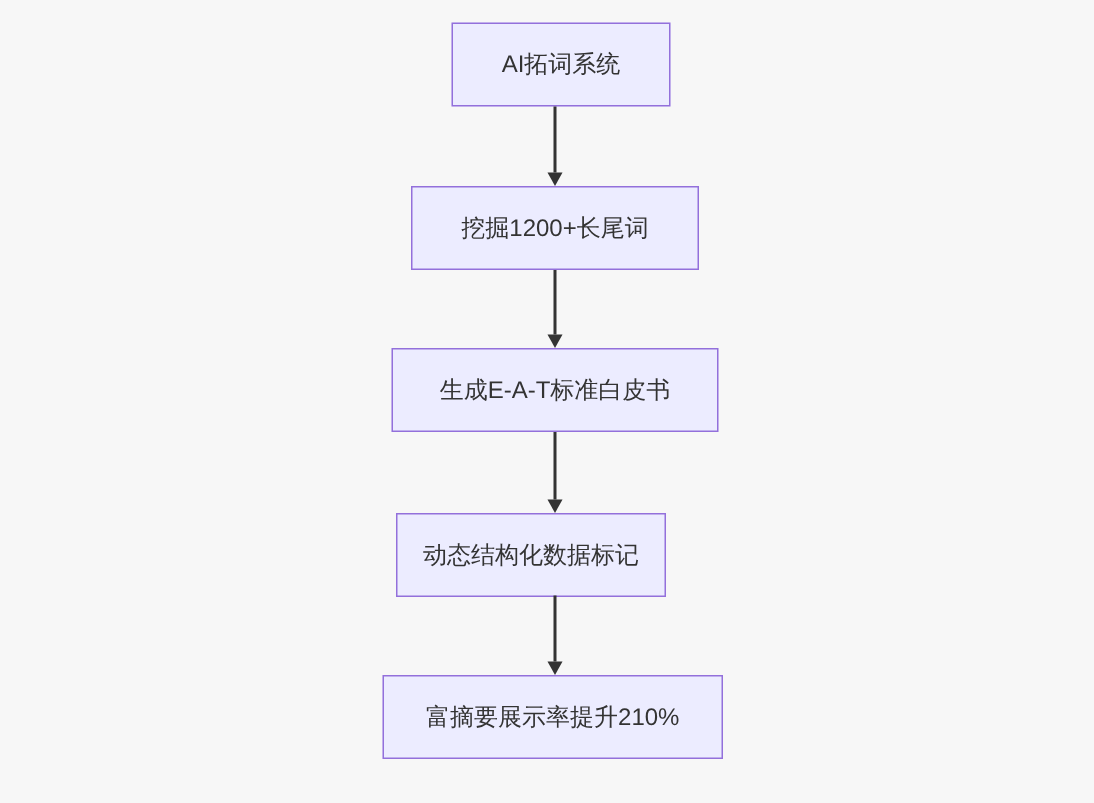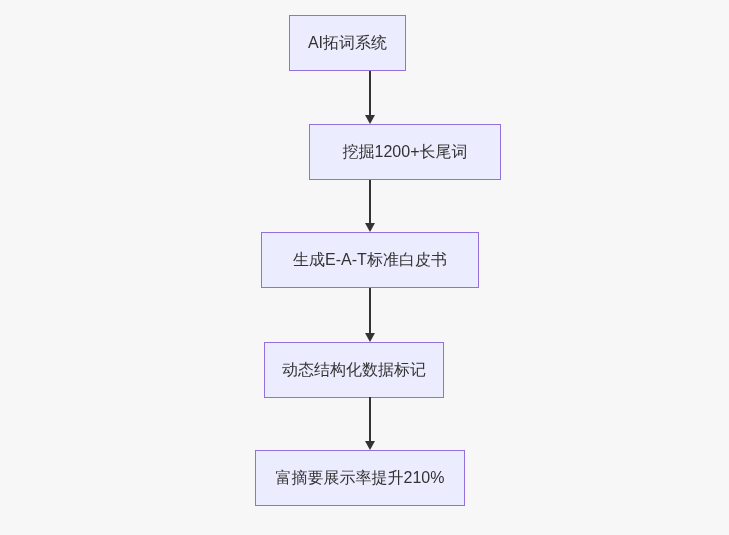--- a/index.html
+++ b/index.html
@@ -26,25 +26,25 @@
     background: var(--node-fill);
     border: 1px solid var(--node-border);
     color: var(--text);
     font-size: 16px;
     display: flex;
     align-items: center;
     justify-content: center;
     text-align: center;
     white-space: nowrap;
   }
-  .n1 { left: 289px; top: 15px;  width: 117px; }
-  .n2 { left: 274px; top: 124px; width: 192px; margin-left: 35px; }
+  .n1 { left: 301px; top: 15px;  width: 146px; }
+  .n2 { left: 274px; top: 124px; width: 192px; }
   .n3 { left: 261px; top: 232px; width: 218px; }
   .n4 { left: 264px; top: 342px; width: 180px; }
-  .n5 { left: 255px; top: 450px; width: 210px; }
+  .n5 { left: 255px; top: 450px; width: 227px; }
 
   .edge {
     position: absolute;
     left: 364px;           
     width: 12px;
     display: flex;
     flex-direction: column;
     align-items: center;
   }
   .e1 { top: 71px;  height: 53px; }

